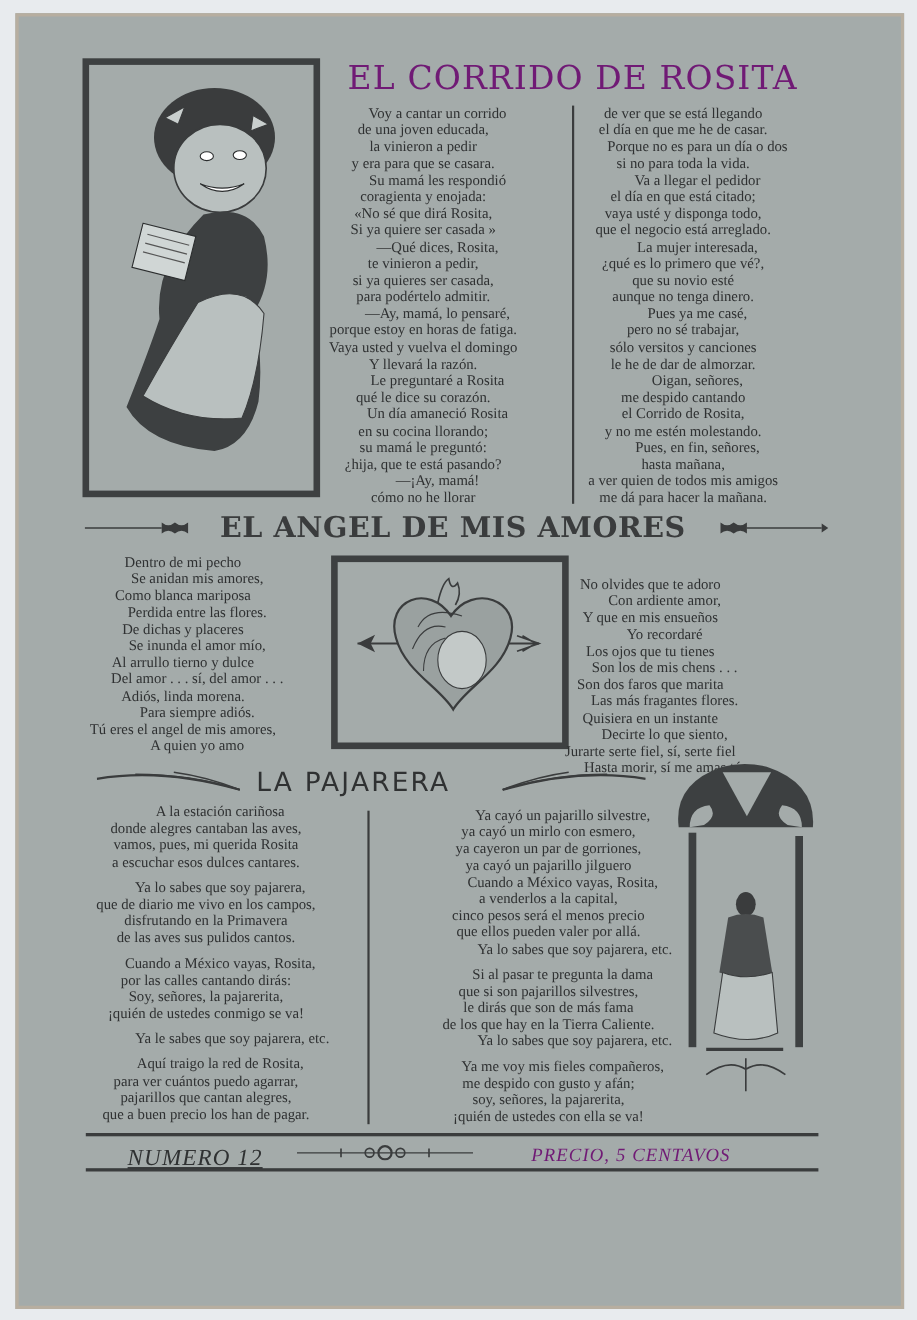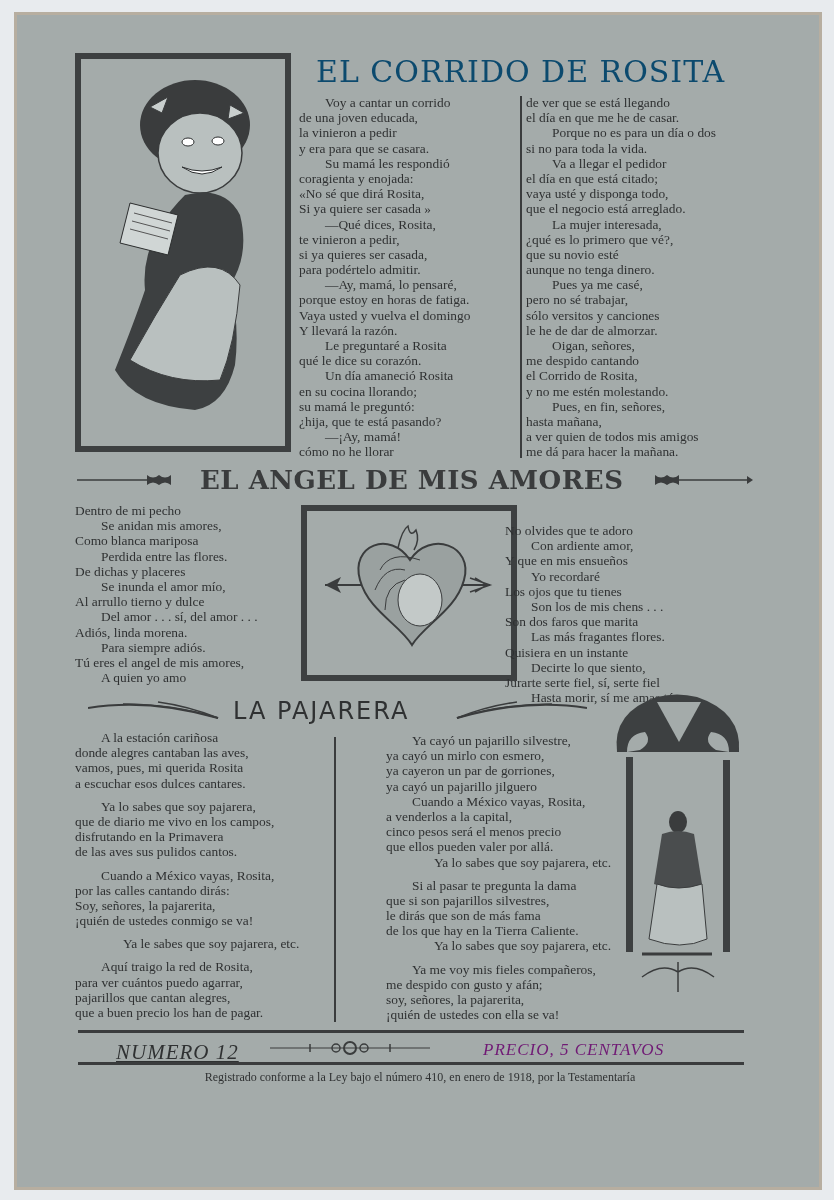--- a/index.html
+++ b/index.html
@@ -1,22 +1,22 @@
 <!DOCTYPE html>
 <html><head>
 <meta charset="utf-8">
 <style>
   html, body { margin:0; padding:0; }
   body { width:834px; height:1200px; background:#e8ebee; position:relative; overflow:hidden; font-family:"DejaVu Serif", serif; }
   .sheet { position:absolute; left:14px; top:12px; width:808px; height:1178px; background:#a4abaa; box-shadow: inset 0 0 0 3px #b7aea0; }
   .abs { position:absolute; }
-  .title1 { left:316px; top:54px; font-family:"DejaVu Serif", serif; font-size:30px; letter-spacing:1px; color:#0c4a6e; white-space:nowrap; }
+  .title1 { left:316px; top:54px; font-family:"DejaVu Serif", serif; font-size:30px; letter-spacing:1px; color:#701a75; white-space:nowrap; }
   .title2 { left:186px; top:465px; font-family:"DejaVu Serif", serif; font-weight:bold; font-size:26px; color:#3a3c3d; white-space:nowrap; letter-spacing:0.5px;margin-left:14px; }
   .title3 { left:233px; top:697px; font-family:"DejaVu Sans", sans-serif; font-size:24px; letter-spacing:2px; color:#2f3132; white-space:nowrap; }
-  .verse { font-family:"Liberation Serif", serif; font-size:13.4px; line-height:15.2px; color:#2f3132; white-space:nowrap; }
+  .verse { font-family:"Liberation Serif", serif; font-size:13.4px; line-height:15.2px; color:#2f3132; white-space:nowrap;text-align:center; }
   .verse div { height:15.2px; }
   .verse .in { padding-left:26px; }
   .verse .gap { height:8px; }
   .verse .ref { padding-left:48px; }
   .vline { position:absolute; width:1.5px; background:#3a3c3d; }
   .frame { position:absolute; border:6px solid #3d4041; box-sizing:border-box; }
   .footer-num { left:116px; top:1040px; font-family:"Liberation Serif", serif; font-style:italic; font-size:21px; letter-spacing:1px; color:#2f3132;text-decoration:underline; }
   .footer-price { left:483px; top:1040px; font-family:"Liberation Serif", serif; font-style:italic; font-size:17px; letter-spacing:1px; color:#701a75; }
   .hr { position:absolute; background:#3a3c3d; height:2.5px; }
   .reg { left:80px; top:1070px; width:680px; text-align:center; font-family:"Liberation Serif", serif; font-size:12px; line-height:15px; color:#2f3132; }
@@ -247,14 +247,13 @@
       <line x1="0" y1="7" x2="160" y2="7" stroke="#3a3c3d" stroke-width="1.2"></line>
       <circle cx="80" cy="7" r="6" fill="none" stroke="#3a3c3d" stroke-width="2"></circle>
       <circle cx="66" cy="7" r="4" fill="none" stroke="#3a3c3d" stroke-width="1.5"></circle>
       <circle cx="94" cy="7" r="4" fill="none" stroke="#3a3c3d" stroke-width="1.5"></circle>
       <path d="M40,3 v8 M120,3 v8" stroke="#3a3c3d" stroke-width="1.5"></path>
     </svg>
 </div>
 <div class="abs footer-price">PRECIO, 5 CENTAVOS</div>
 <div class="hr" style="left:78px;top:1062px;width:666px;"></div>
 <div class="abs reg">
-  <div>Registrado conforme a la Ley bajo el número 410, en enero de 1918, por la Testamentaría</div>
 </div>
 
 </body></html>

